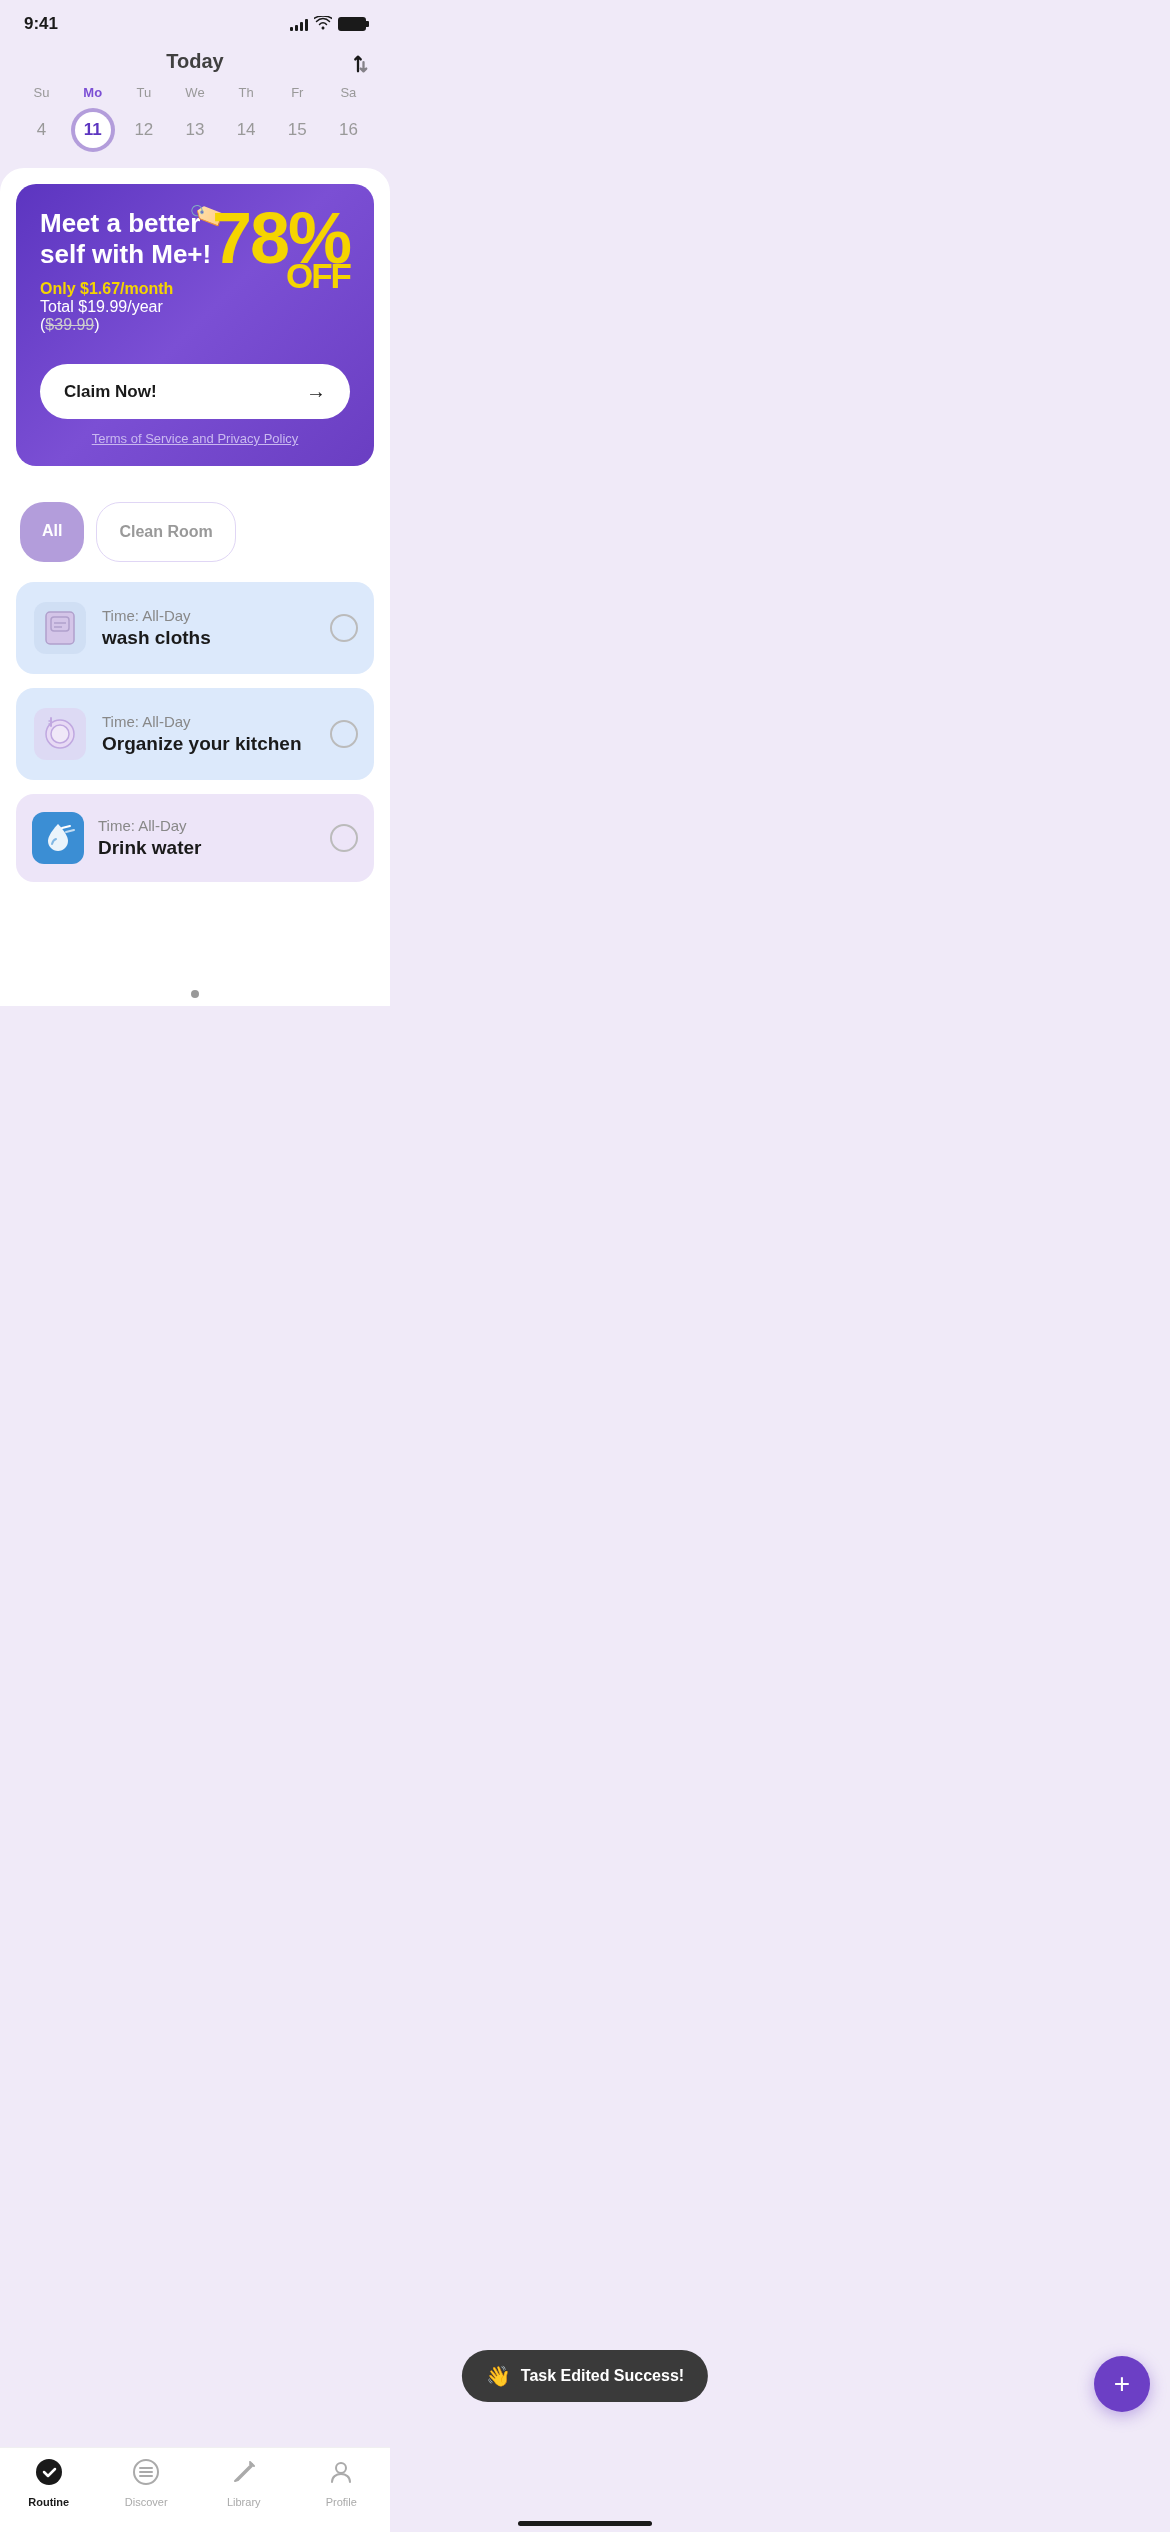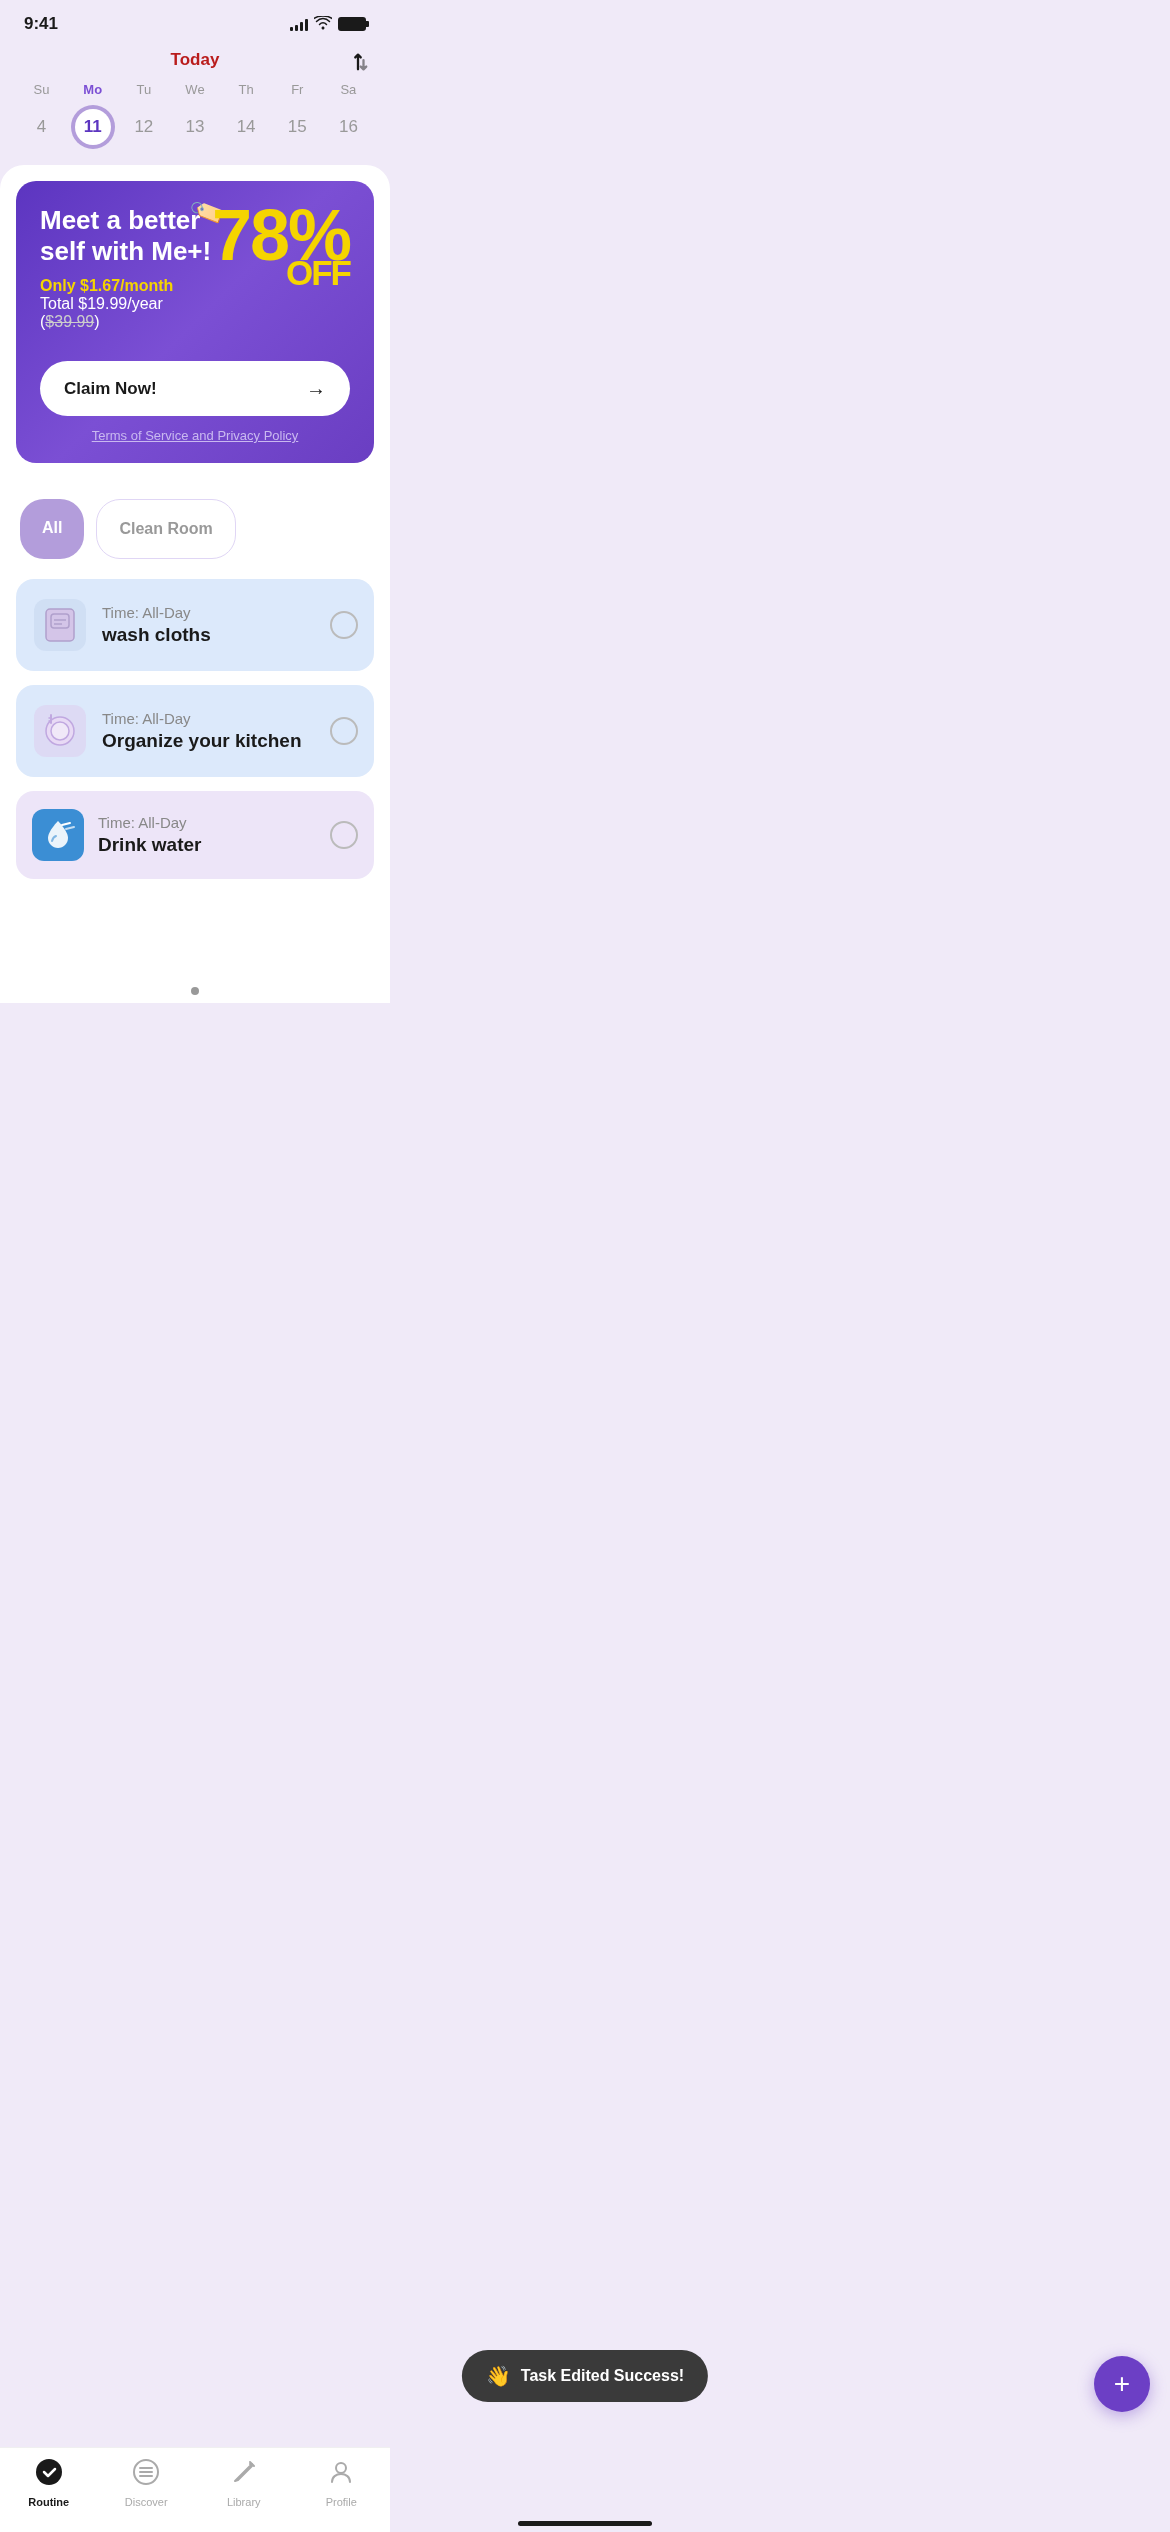--- a/index.html
+++ b/index.html
@@ -70,23 +70,23 @@
     
     .header {
       display: flex;
       justify-content: center;
       align-items: center;
       padding: 8px 24px 12px;
       background: #f0eaf8;
       position: relative;
     }
     .header-title {
-      font-size: 17px;
+      font-size: 20px;
       font-weight: 700;
-      color: #b91c1c;
+      color: #404040;
     }
     .header-sort-icon {
       position: absolute;
       right: 20px;
       top: 50%;
       transform: translateY(-50%);
       width: 24px;
       height: 24px;
       display: flex;
       align-items: center;

